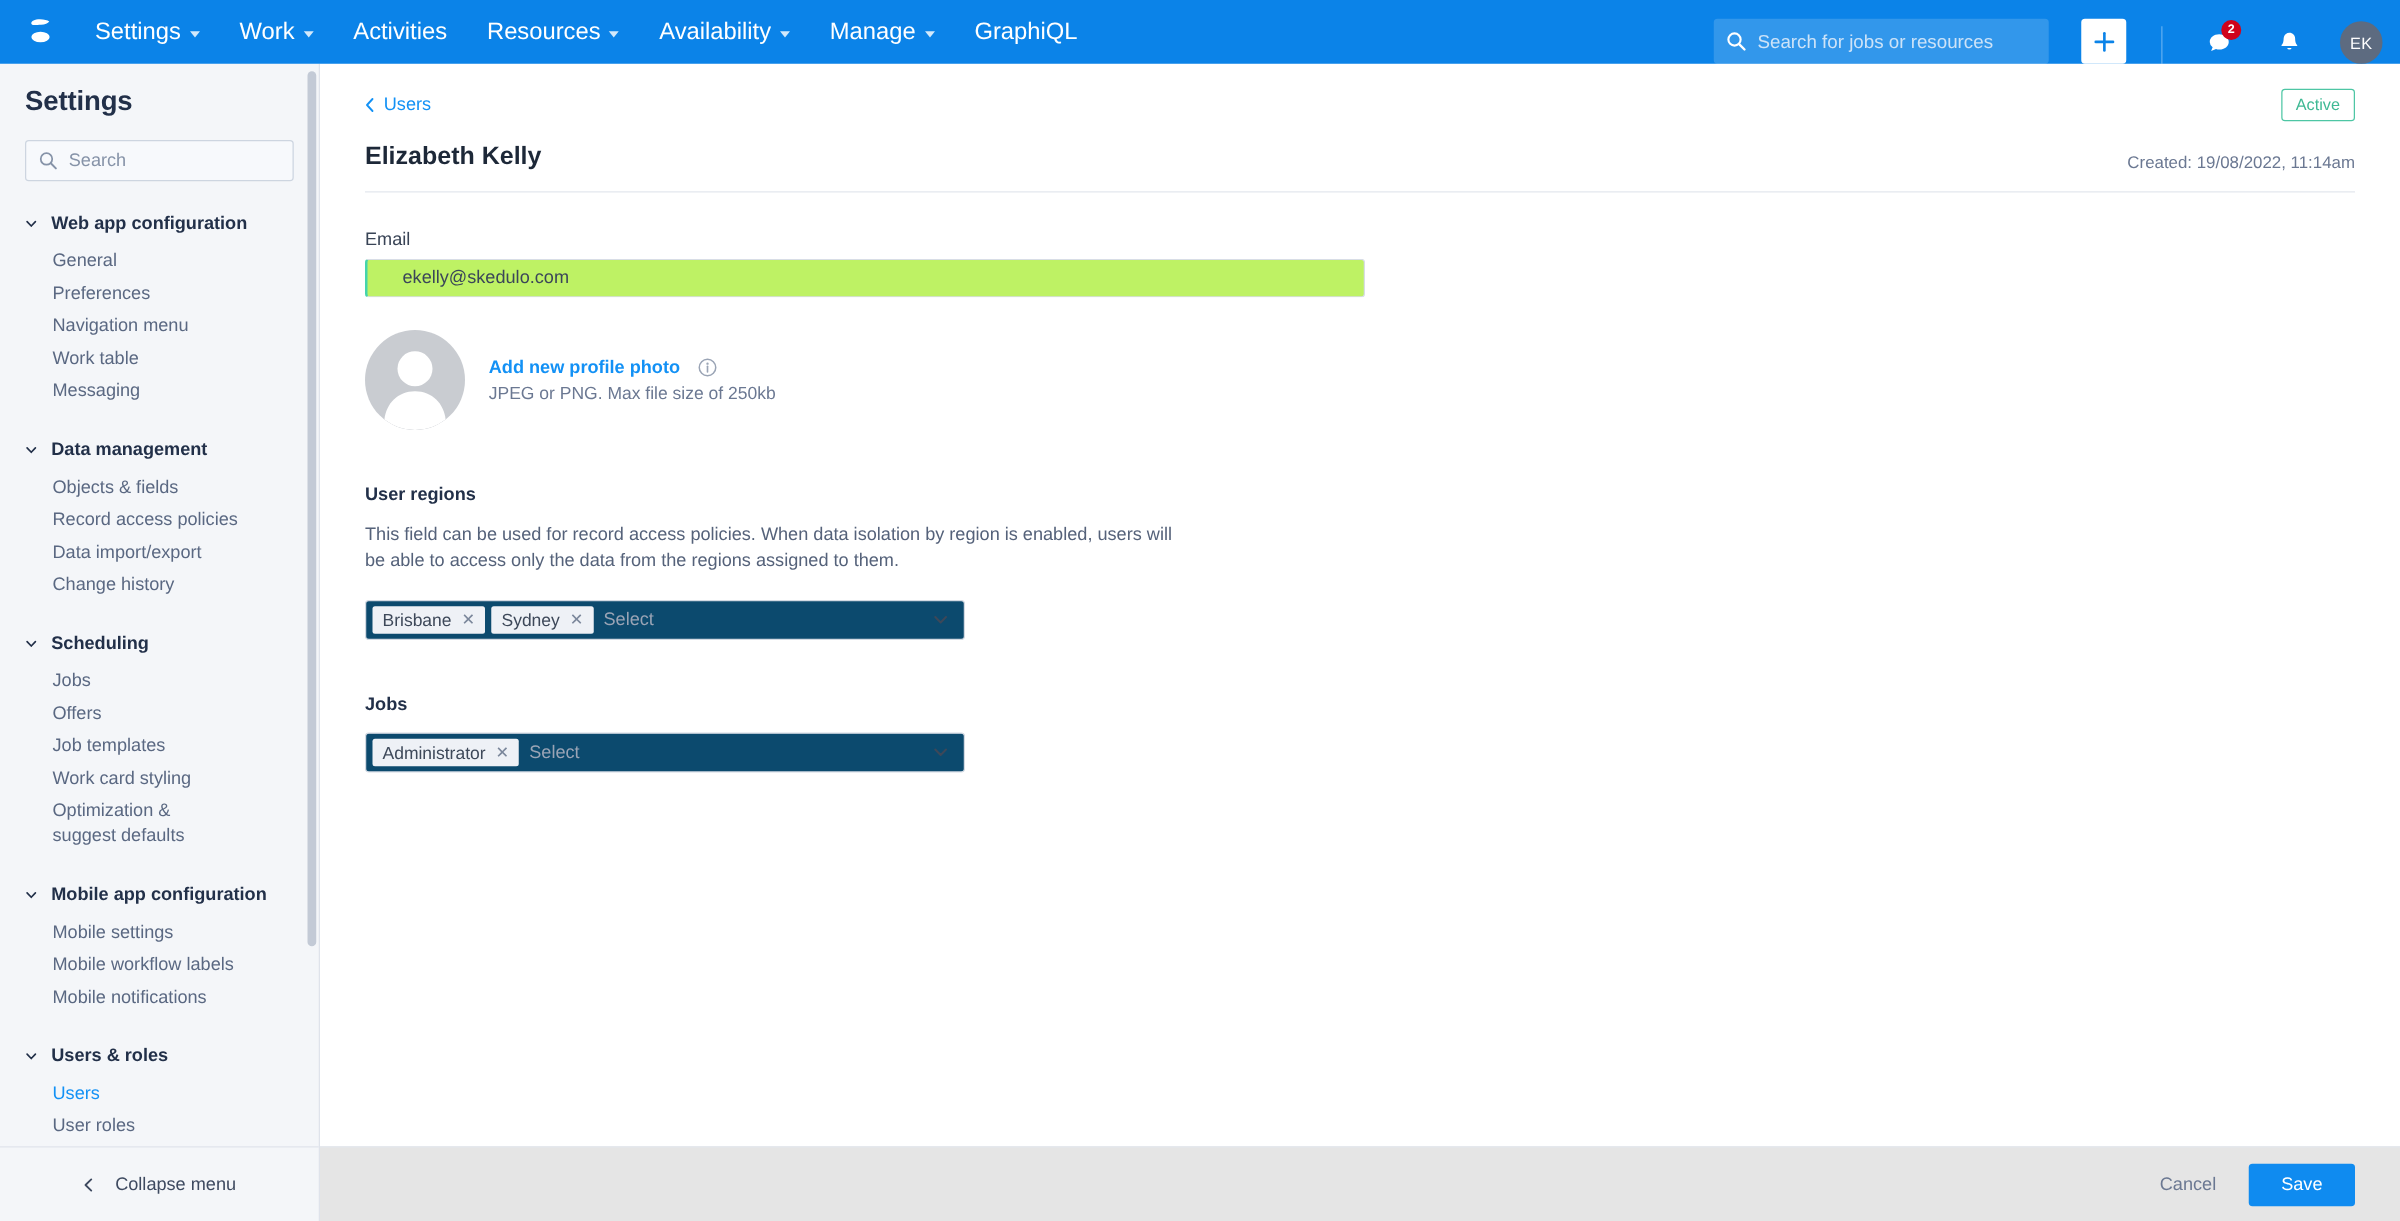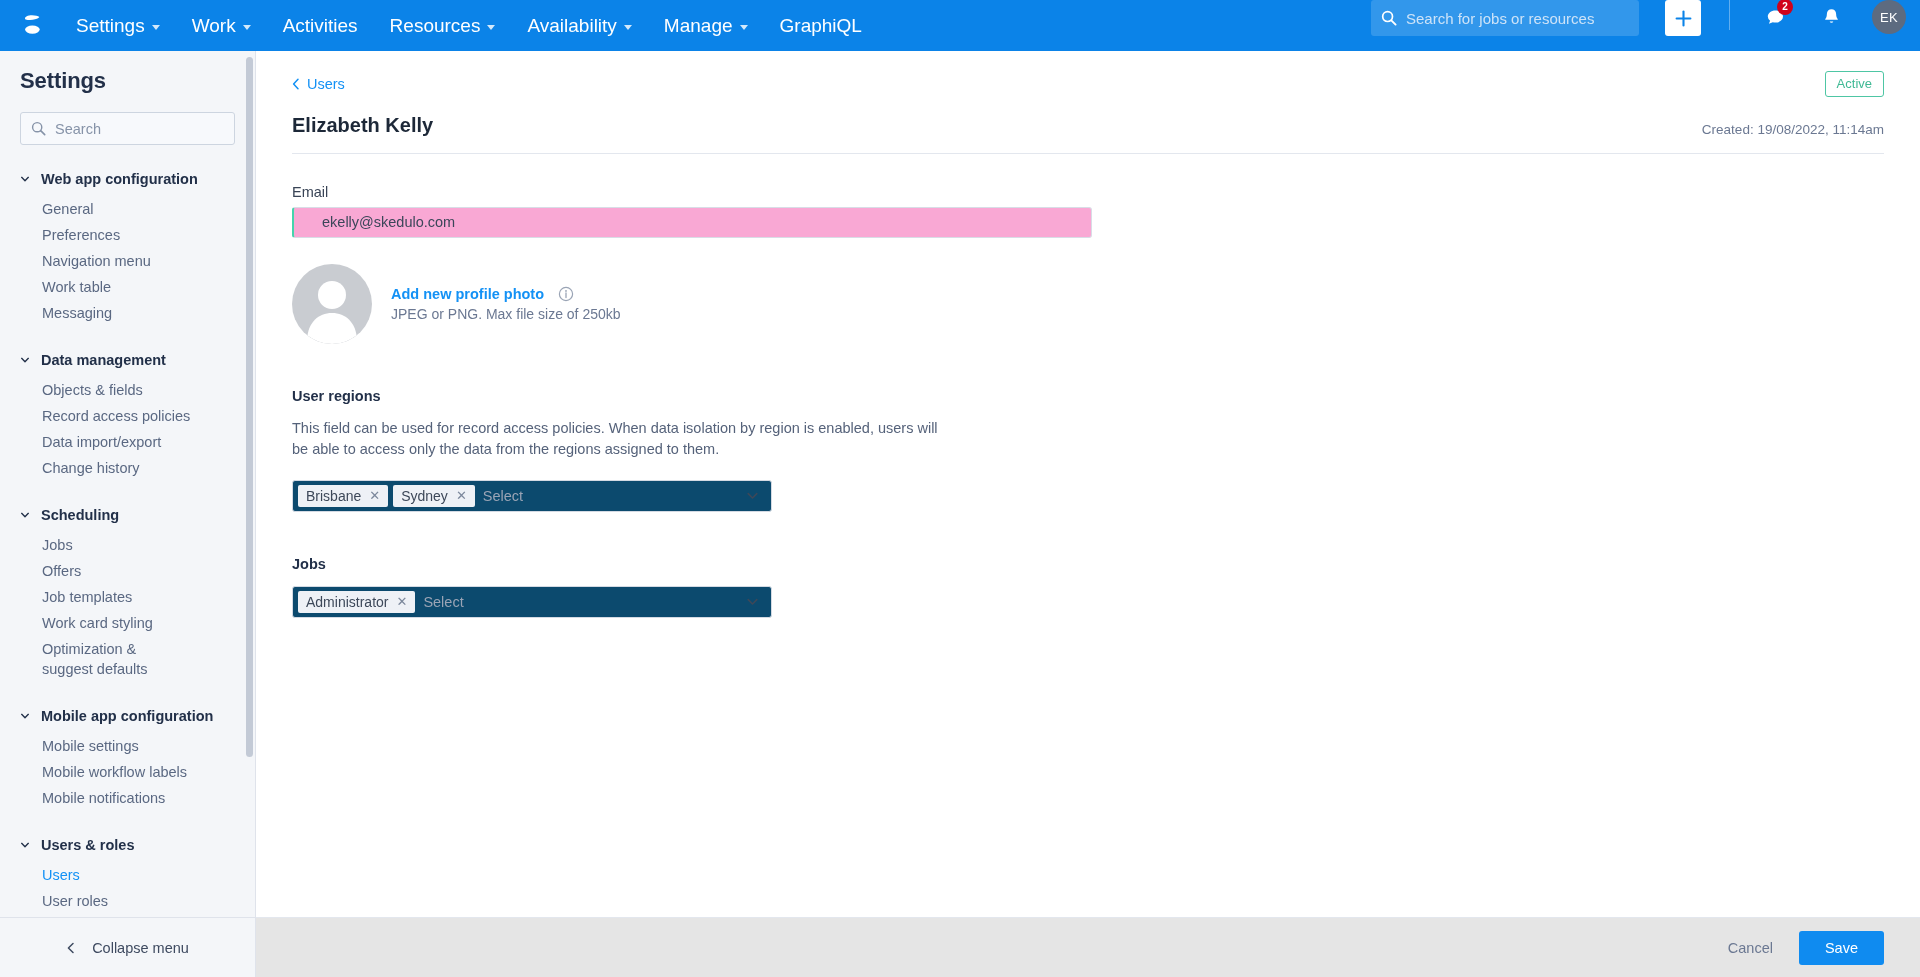--- a/index.html
+++ b/index.html
@@ -42,21 +42,21 @@
     width: 0; height: 0;
     border-left: 4.5px solid transparent;
     border-right: 4.5px solid transparent;
     border-top: 5px solid rgba(255,255,255,0.82);
     display:inline-block;
     margin-top: 3px;
   }
   .nav-right {
     margin-left: auto;
     display: flex;
-    align-items: flex-start;
+    align-items: flex-end;
     height: 100%;
     gap: 12px;
   }
   #search-box {
     display: flex; align-items: center;
     background: rgba(255,255,255,0.16);
     height: 36px;
     width: 268px;
     border-radius: 3px;
     padding: 0 10px;
@@ -276,21 +276,21 @@
     border-radius: 3px;
     background: #ffffff;
     font-family: "Liberation Sans", sans-serif;
     font-size: 14.5px;
     color: #2a3549;
     padding: 0 12px;
     outline: none;
     display: block;
   }
   .text-input.readonly {
-    background: #f9a8d4;
+    background: #bef264;
     color: #3b4659;
     padding-left: 28px;
   }
 
   
   #photo-row {
     display: flex;
     align-items: center;
     gap: 19px;
     margin-top: 26px;

